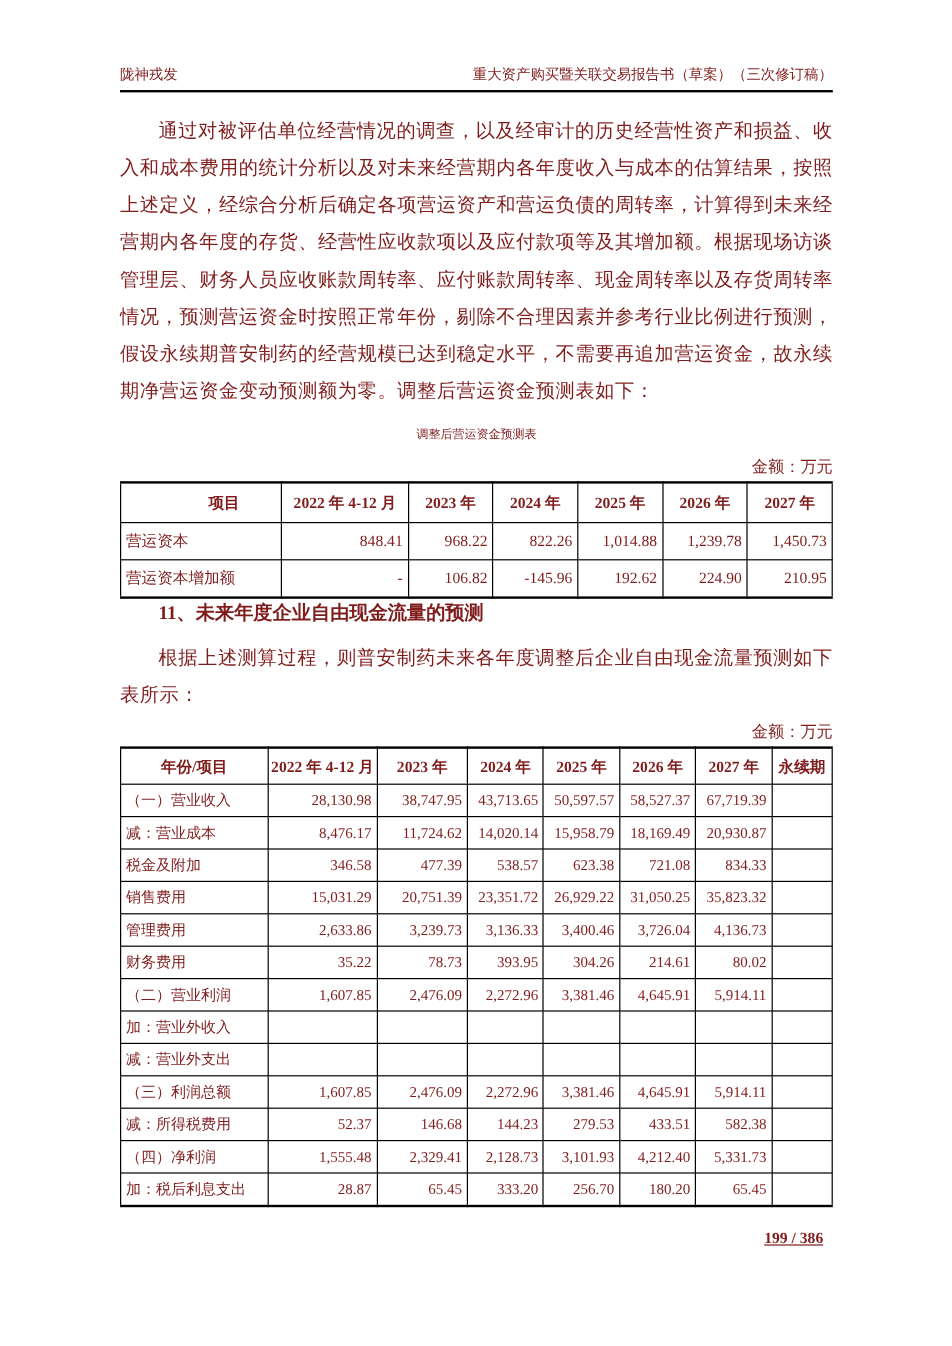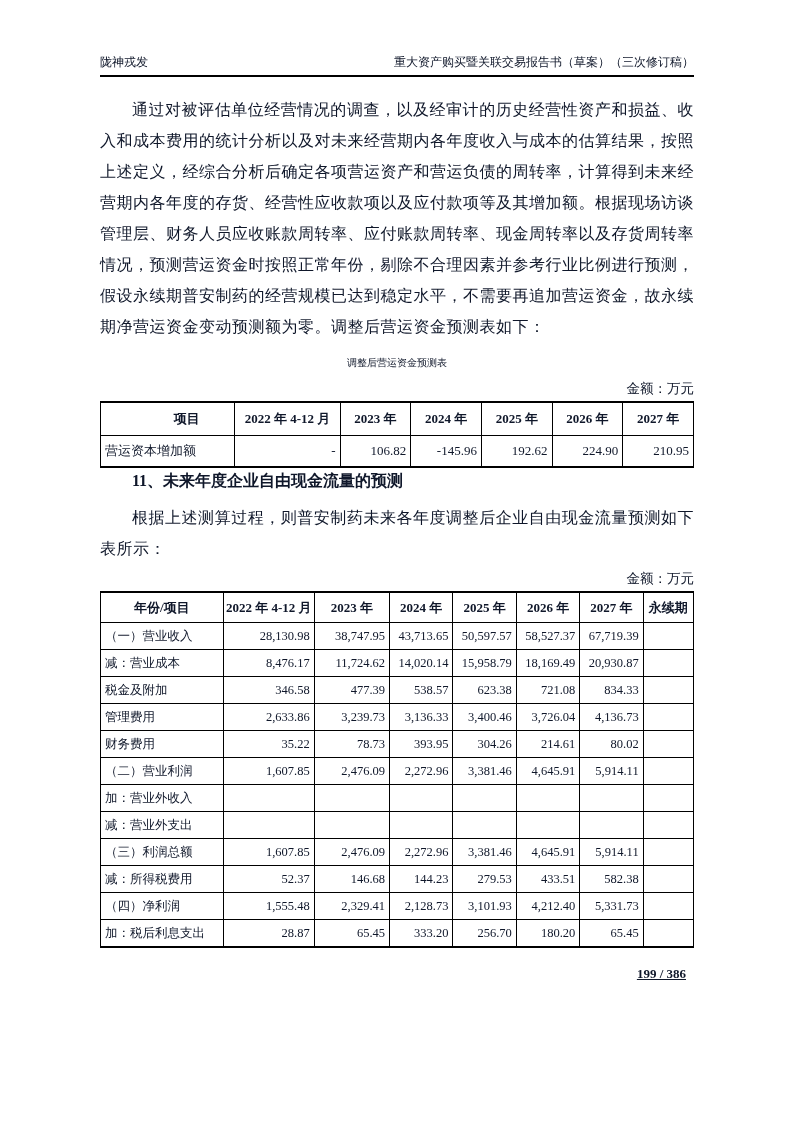--- a/index.html
+++ b/index.html
@@ -1,17 +1,17 @@
 <!DOCTYPE html>
 <html><head>
 <meta charset="utf-8">
 <style>
   html,body{margin:0;padding:0;background:#ffffff;}
   .page{
-    width:793px;height:1122px;position:relative;background:#fff;color:#0f172a;
+    width:793px;height:1122px;position:relative;background:#fff;color:#7f1d1d;
     font-family:"Liberation Serif","DejaVu Serif",serif;
     box-sizing:border-box;padding:55px 99px 0 100px;overflow:hidden;
   }
   .doc-header{
     display:flex;justify-content:space-between;align-items:flex-end;
     border-bottom:2px solid #000;padding-bottom:5px;font-size:12px;line-height:15px;
   }
   .para{
     font-size:16px;line-height:31px;text-align:justify;text-indent:2em;margin:0;
     letter-spacing:0.5px;
@@ -63,20 +63,29 @@
           <th>2022 年 4-12 月</th>
           <th>2023 年</th>
           <th>2024 年</th>
           <th>2025 年</th>
           <th>2026 年</th>
           <th>2027 年</th>
         </tr>
     </thead>
     <tbody>
         <tr>
+          <td class="label">营运资本</td>
+          <td class="num">848.41</td>
+          <td class="num">968.22</td>
+          <td class="num">822.26</td>
+          <td class="num">1,014.88</td>
+          <td class="num">1,239.78</td>
+          <td class="num">1,450.73</td>
+        </tr>
+        <tr>
           <td class="label">营运资本增加额</td>
           <td class="num">-</td>
           <td class="num">106.82</td>
           <td class="num">-145.96</td>
           <td class="num">192.62</td>
           <td class="num">224.90</td>
           <td class="num">210.95</td>
         </tr>
       </tbody>
   </table>
@@ -125,20 +134,30 @@
           <td class="label">税金及附加</td>
           <td class="num">346.58</td>
           <td class="num">477.39</td>
           <td class="num">538.57</td>
           <td class="num">623.38</td>
           <td class="num">721.08</td>
           <td class="num">834.33</td>
           <td class="num"></td>
         </tr>
         <tr>
+          <td class="label">销售费用</td>
+          <td class="num">15,031.29</td>
+          <td class="num">20,751.39</td>
+          <td class="num">23,351.72</td>
+          <td class="num">26,929.22</td>
+          <td class="num">31,050.25</td>
+          <td class="num">35,823.32</td>
+          <td class="num"></td>
+        </tr>
+        <tr>
           <td class="label">管理费用</td>
           <td class="num">2,633.86</td>
           <td class="num">3,239.73</td>
           <td class="num">3,136.33</td>
           <td class="num">3,400.46</td>
           <td class="num">3,726.04</td>
           <td class="num">4,136.73</td>
           <td class="num"></td>
         </tr>
         <tr>

